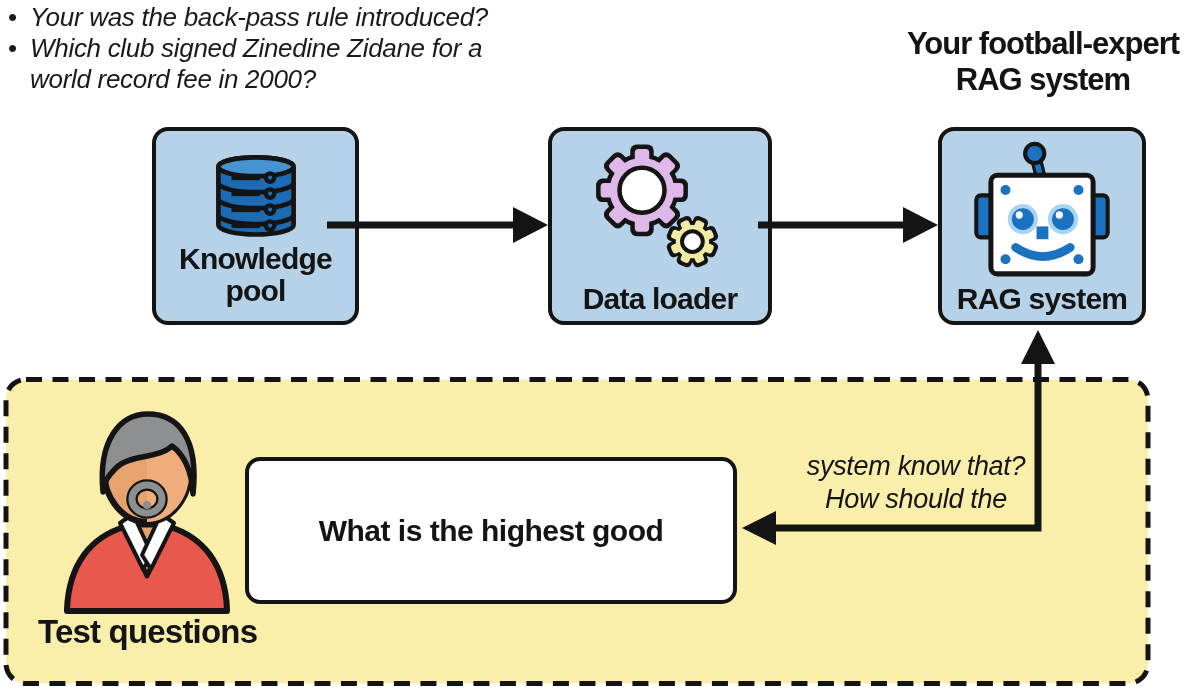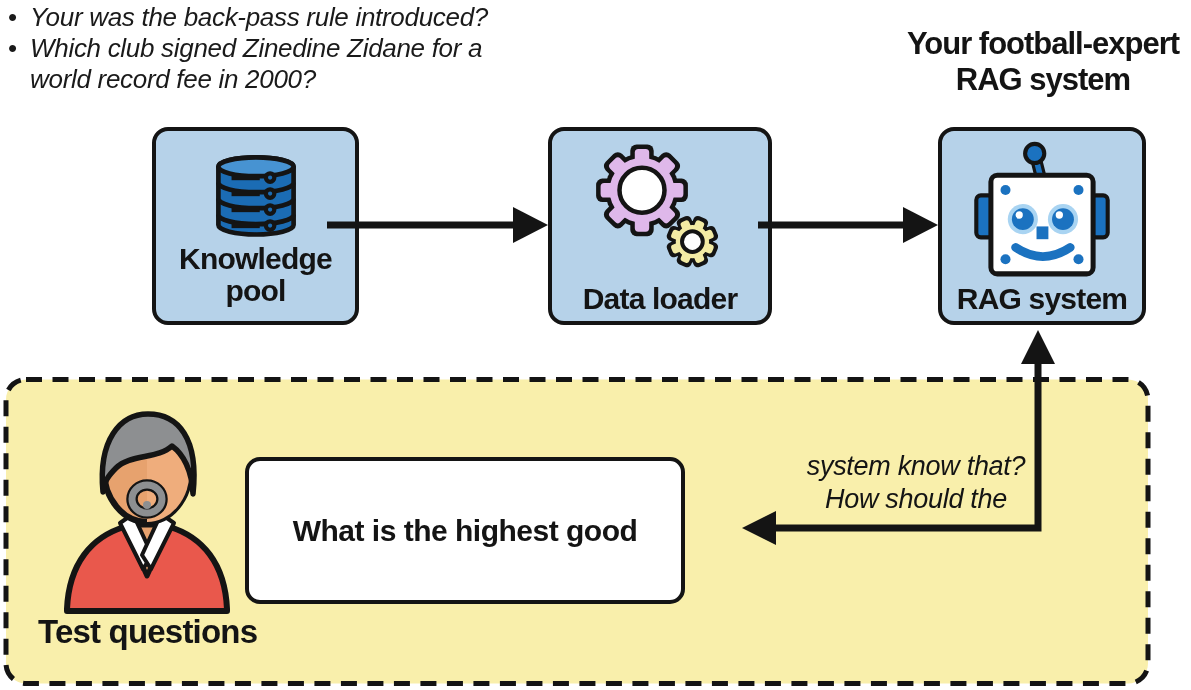--- a/index.html
+++ b/index.html
@@ -25,21 +25,21 @@
     border-radius:16px;box-sizing:border-box;display:flex;flex-direction:column;
     align-items:center;justify-content:space-between;z-index:2;}
   .node-knowledge{left:118px;width:207px;padding:16px 4px 14px;margin-left:34px;}
   .node-loader{left:548px;width:224px;padding:8px 4px 6px;}
   .node-rag{left:938px;width:208px;padding:6px 4px 6px;}
   .node-label{font-size:30px;line-height:32px;font-weight:700;letter-spacing:-0.8px;
     text-align:center;}
   
   .test-label{left:38px;top:613px;font-size:33px;font-weight:700;
     letter-spacing:-0.8px;z-index:3;}
-  .bubble{left:245px;top:457px;width:440px;height:147px;background:#ffffff;
+  .bubble{left:245px;top:457px;width:492px;height:147px;background:#ffffff;
     border:4px solid #141414;border-radius:15px;box-sizing:border-box;
     display:flex;align-items:center;justify-content:center;z-index:3;}
   .bubble-text{text-align:center;font-size:30px;line-height:37px;font-weight:700;
     letter-spacing:-0.5px;}
   .bubble-text span{display:block;}
   .reaction{left:796px;top:450px;width:240px;text-align:center;font-style:italic;
     font-size:27px;line-height:33px;font-weight:400;letter-spacing:-0.3px;z-index:3;}
   .reaction span{display:block;}
   .layer{left:0;top:0;width:1191px;height:690px;pointer-events:none;}
   .bg-layer{z-index:1;}

